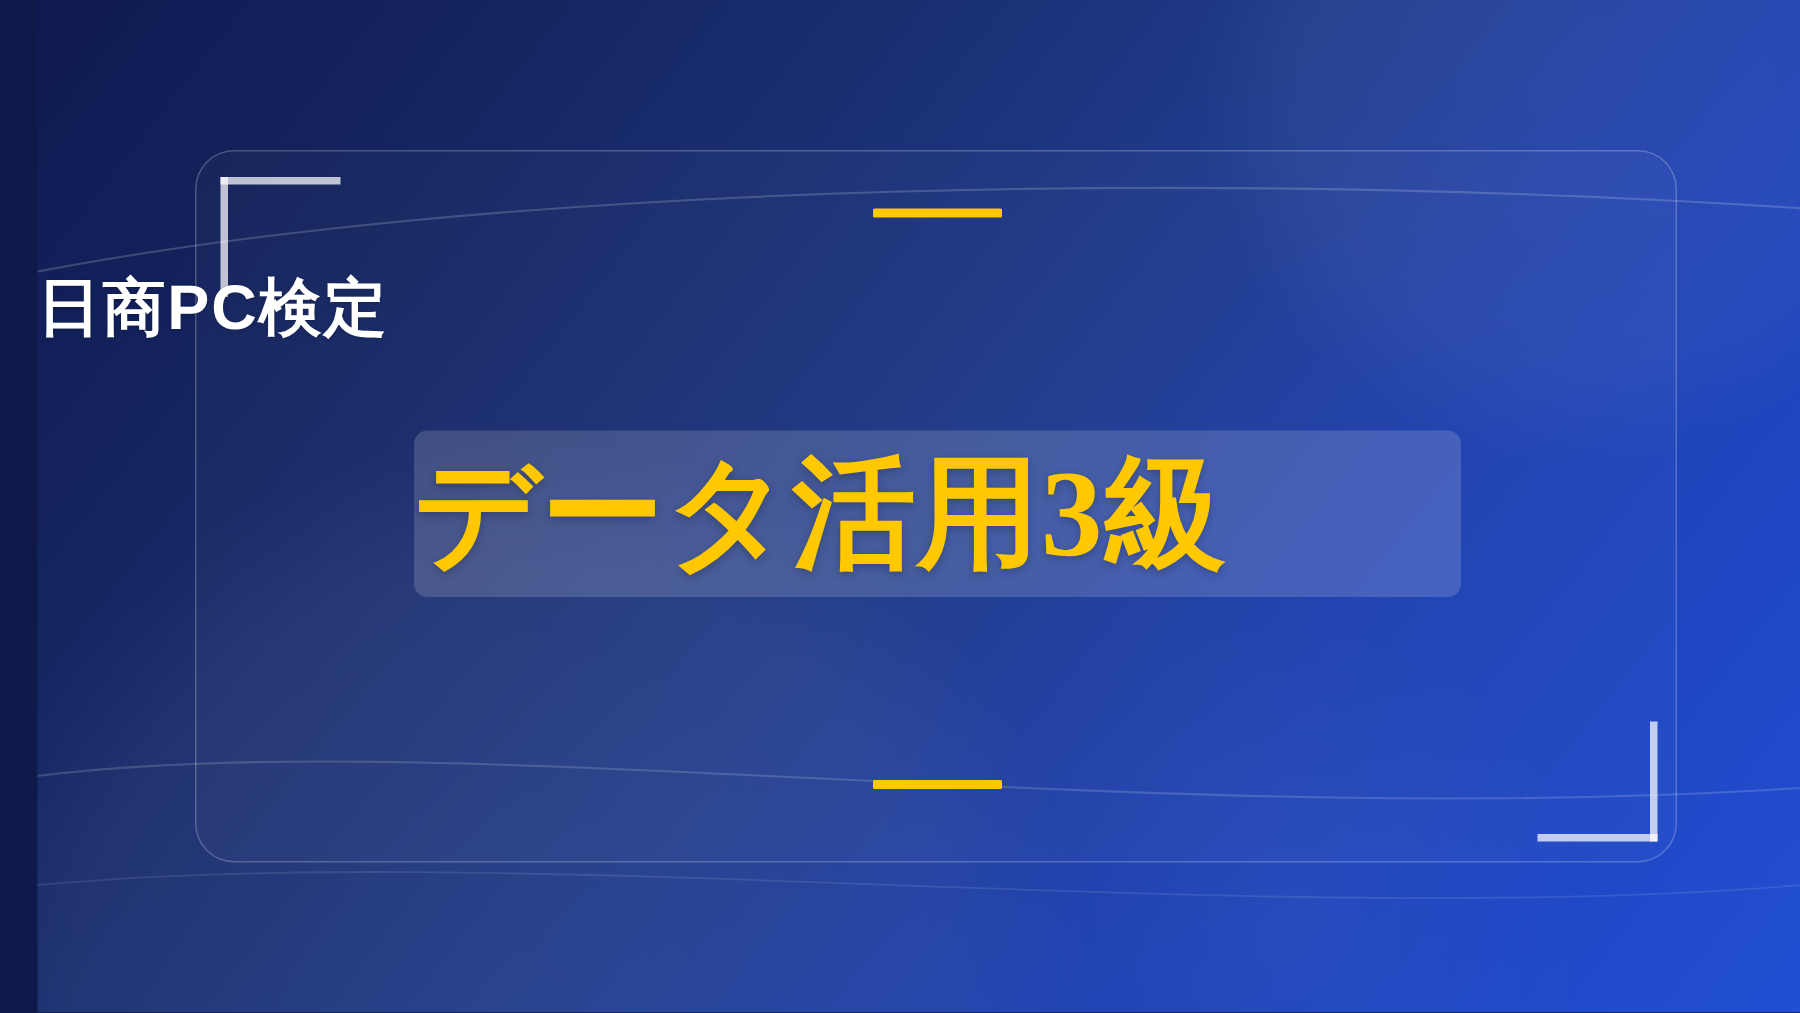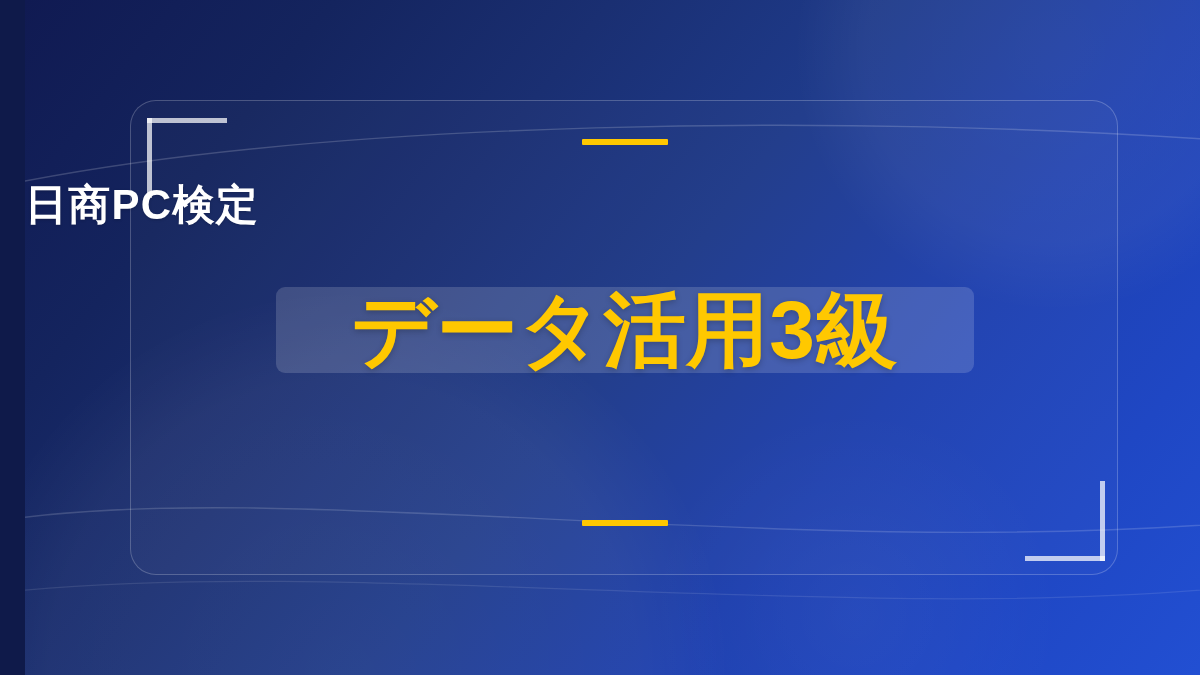--- a/index.html
+++ b/index.html
@@ -97,26 +97,27 @@
     color: #ffffff;
     letter-spacing: 0.03em;
     line-height: 50px;
     text-shadow: 0 1px 3px rgba(0,0,0,0.18);
   }
 
   .title-wrap {
     position: absolute;
     left: 50%; top: 287px;
     transform: translateX(-50%);
-    width: 698px; height: 86px;
+    width: 698px; height: 111px;
     background: rgba(255,255,255,0.155);
     border-radius: 9px;
     display: flex;
     align-items: center;
-    justify-content: center;
+    justify-content: flex-start;
+    font-family: Liberation Serif, serif;
   }
   .title {
     font-size: 82px;
     font-weight: bold;
     color: #FFC800;
     letter-spacing: 0.01em;
     line-height: 92px;
     white-space: nowrap;
     text-shadow: 0 2px 6px rgba(0,0,0,0.22);
   }

